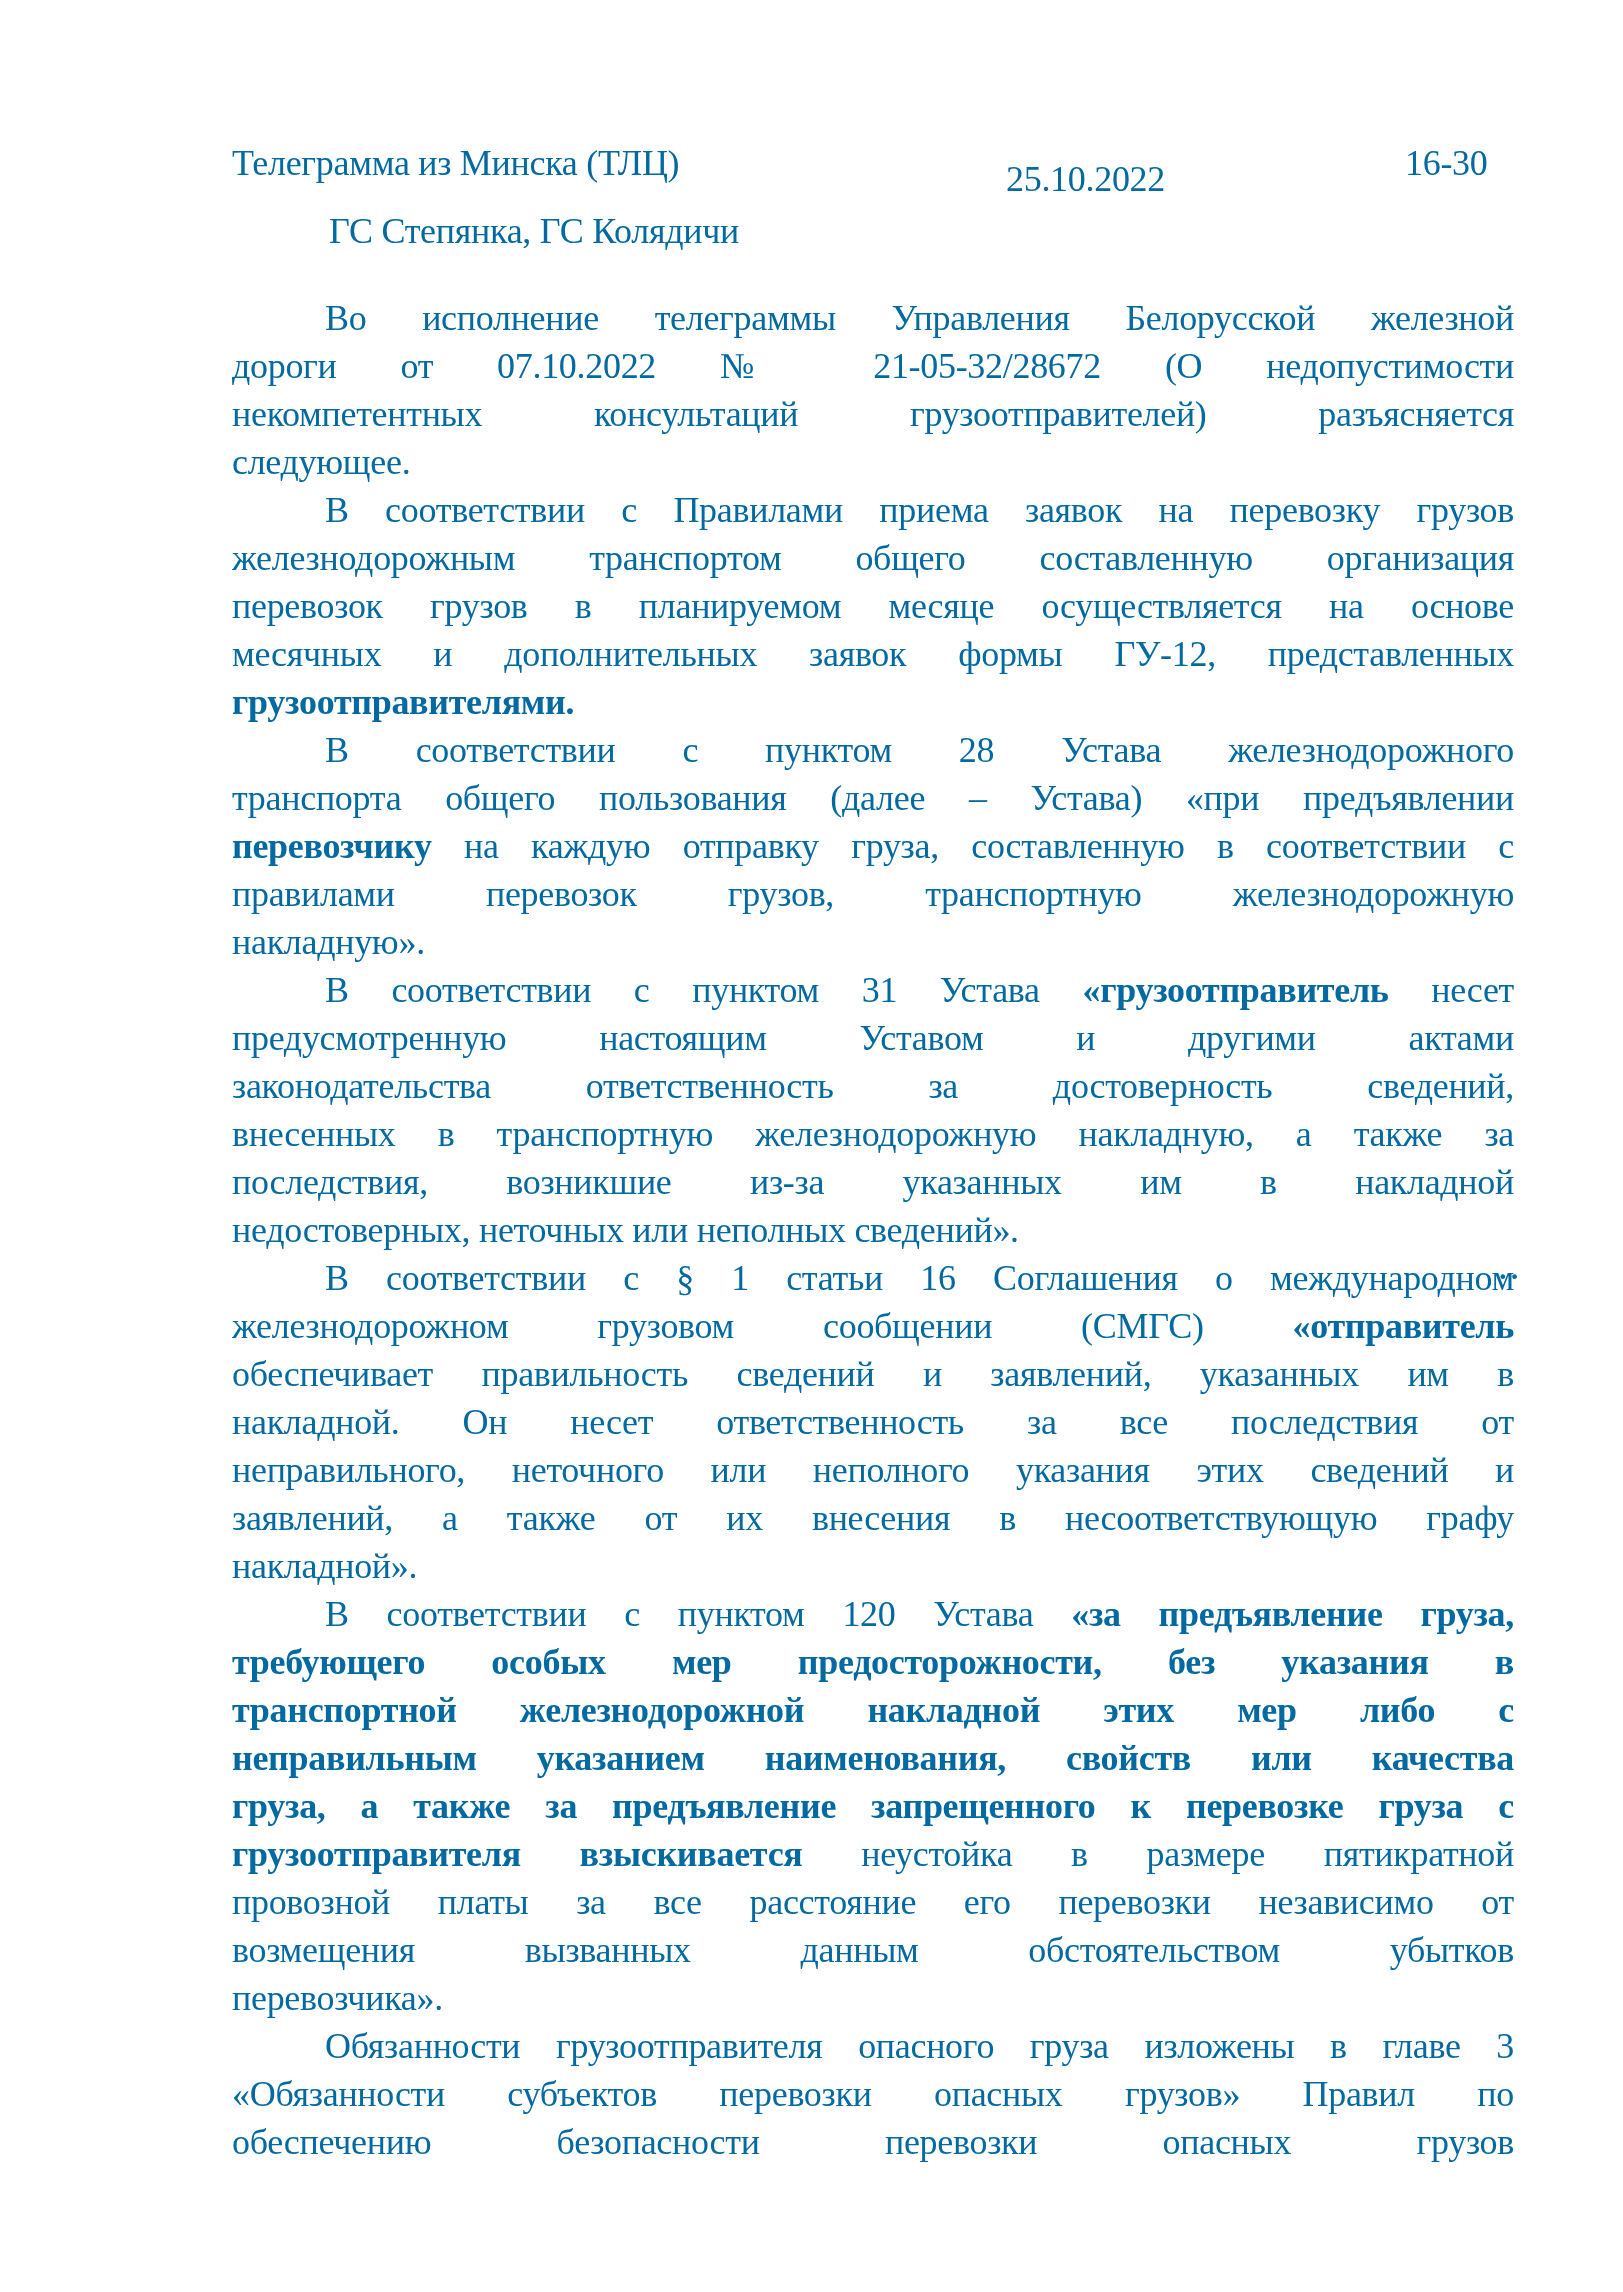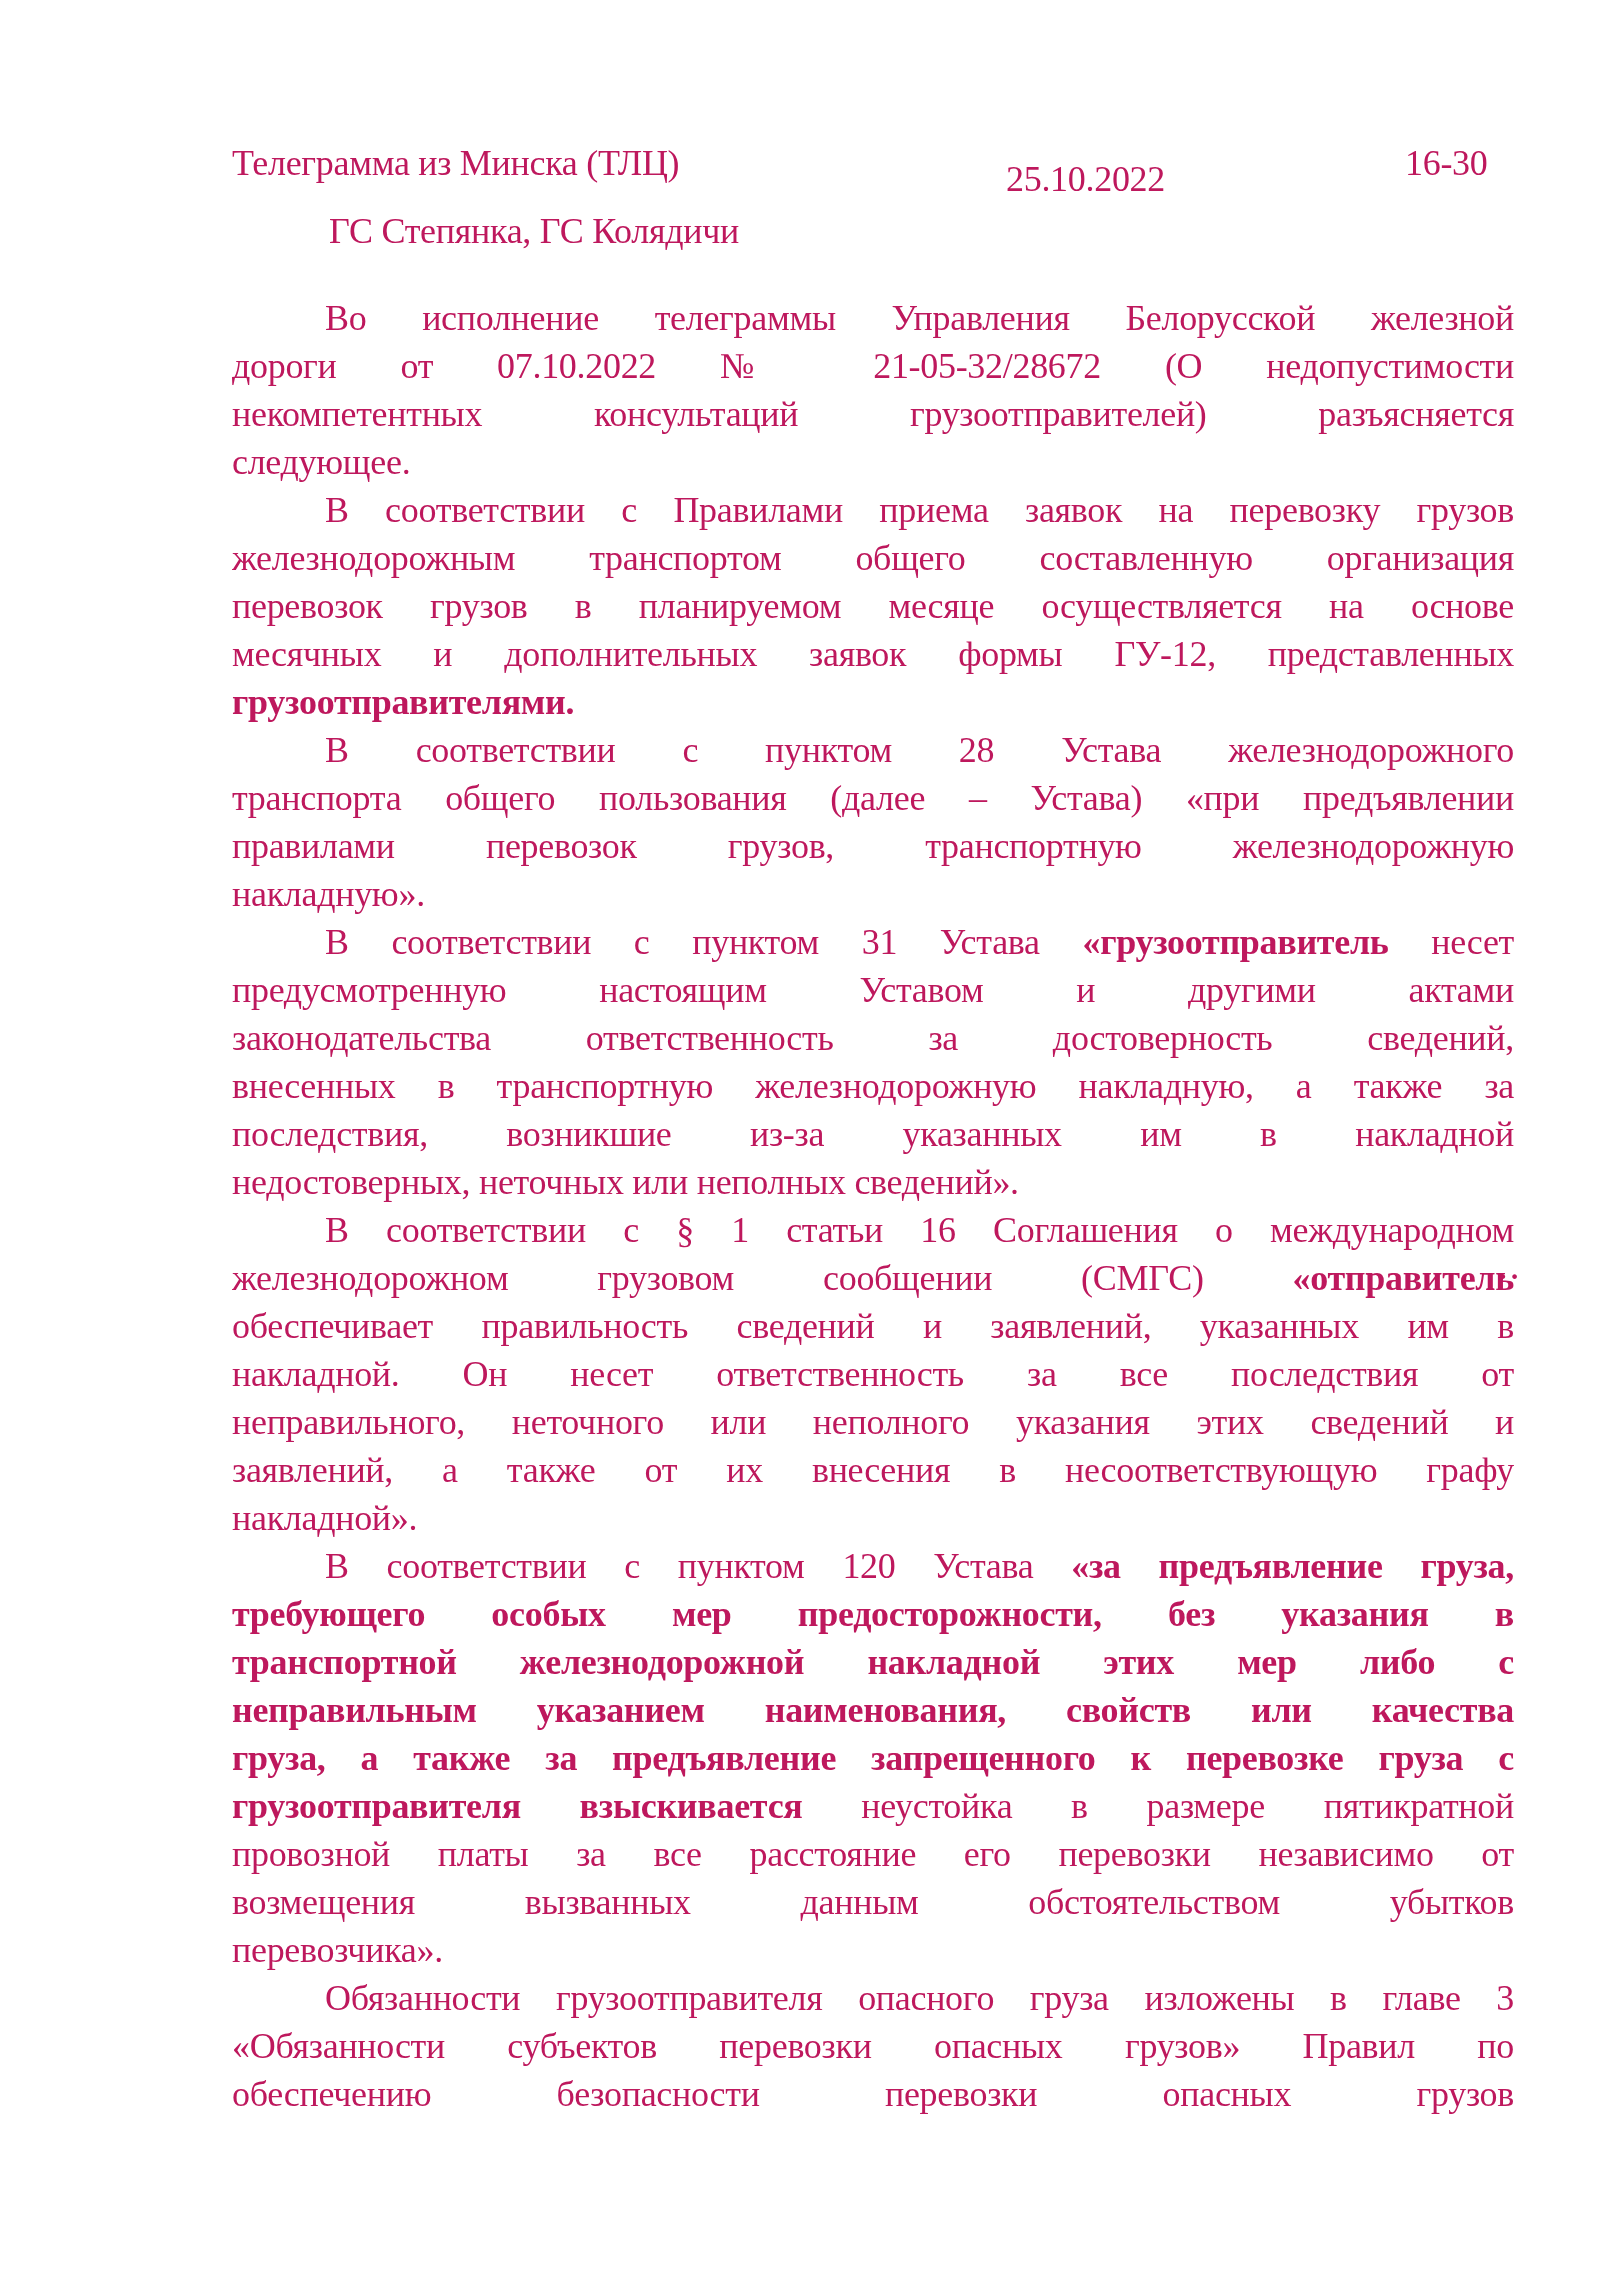--- a/index.html
+++ b/index.html
@@ -3,21 +3,21 @@
 <meta charset="utf-8">
 <style>
   html, body { margin: 0; padding: 0; background: #e8e8e8; }
   .page {
     position: relative;
     width: 1623px;
     height: 2293px;
     background: #ffffff;
     overflow: hidden;
     font-family: "Liberation Serif", "DejaVu Serif", serif;
-    color: #be185d;
+    color: #0369a1;
     font-size: 36px;
     line-height: 48px;
     letter-spacing: -0.3px;
   }
   .content {
     position: absolute;
     left: 232px;
     top: 139px;
     width: 1282px;
   }
@@ -75,20 +75,21 @@
         <div class="paragraph">
           <div class="line j indent"><span class="r">В соответствии с Правилами приема заявок на перевозку грузов</span></div>
           <div class="line j"><span class="r">железнодорожным транспортом общего составленную организация</span></div>
           <div class="line j"><span class="r">перевозок грузов в планируемом месяце осуществляется на основе</span></div>
           <div class="line j"><span class="r">месячных и дополнительных заявок формы ГУ-12, представленных</span></div>
           <div class="line last"><span class="b">грузоотправителями.</span></div>
         </div>
         <div class="paragraph">
           <div class="line j indent"><span class="r">В соответствии с пунктом 28 Устава железнодорожного</span></div>
           <div class="line j"><span class="r">транспорта общего пользования (далее – Устава) «при предъявлении</span></div>
+          <div class="line j"><span class="b">перевозчику</span><span class="r"> на каждую отправку груза, составленную в соответствии с</span></div>
           <div class="line j"><span class="r">правилами перевозок грузов, транспортную железнодорожную</span></div>
           <div class="line last"><span class="r">накладную».</span></div>
         </div>
         <div class="paragraph">
           <div class="line j indent"><span class="r">В соответствии с пунктом 31 Устава </span><span class="b">«грузоотправитель</span><span class="r"> несет</span></div>
           <div class="line j"><span class="r">предусмотренную настоящим Уставом и другими актами</span></div>
           <div class="line j"><span class="r">законодательства ответственность за достоверность сведений,</span></div>
           <div class="line j"><span class="r">внесенных в транспортную железнодорожную накладную, а также за</span></div>
           <div class="line j"><span class="r">последствия, возникшие из-за указанных им в накладной</span></div>
           <div class="line last"><span class="r">недостоверных, неточных или неполных сведений».</span></div>

